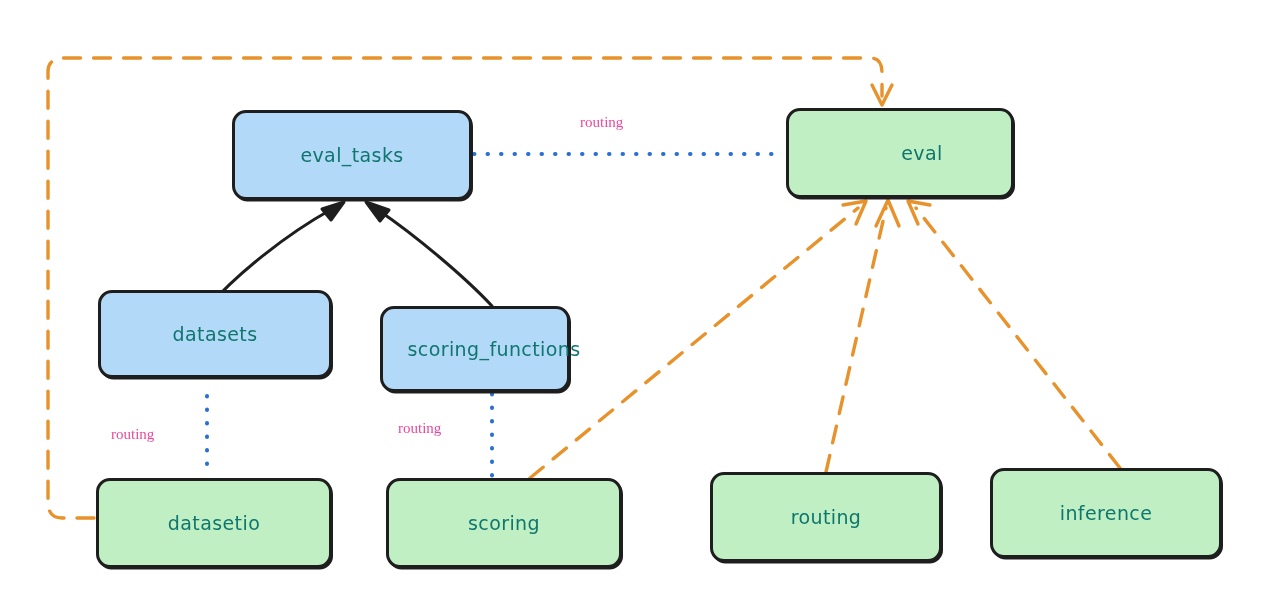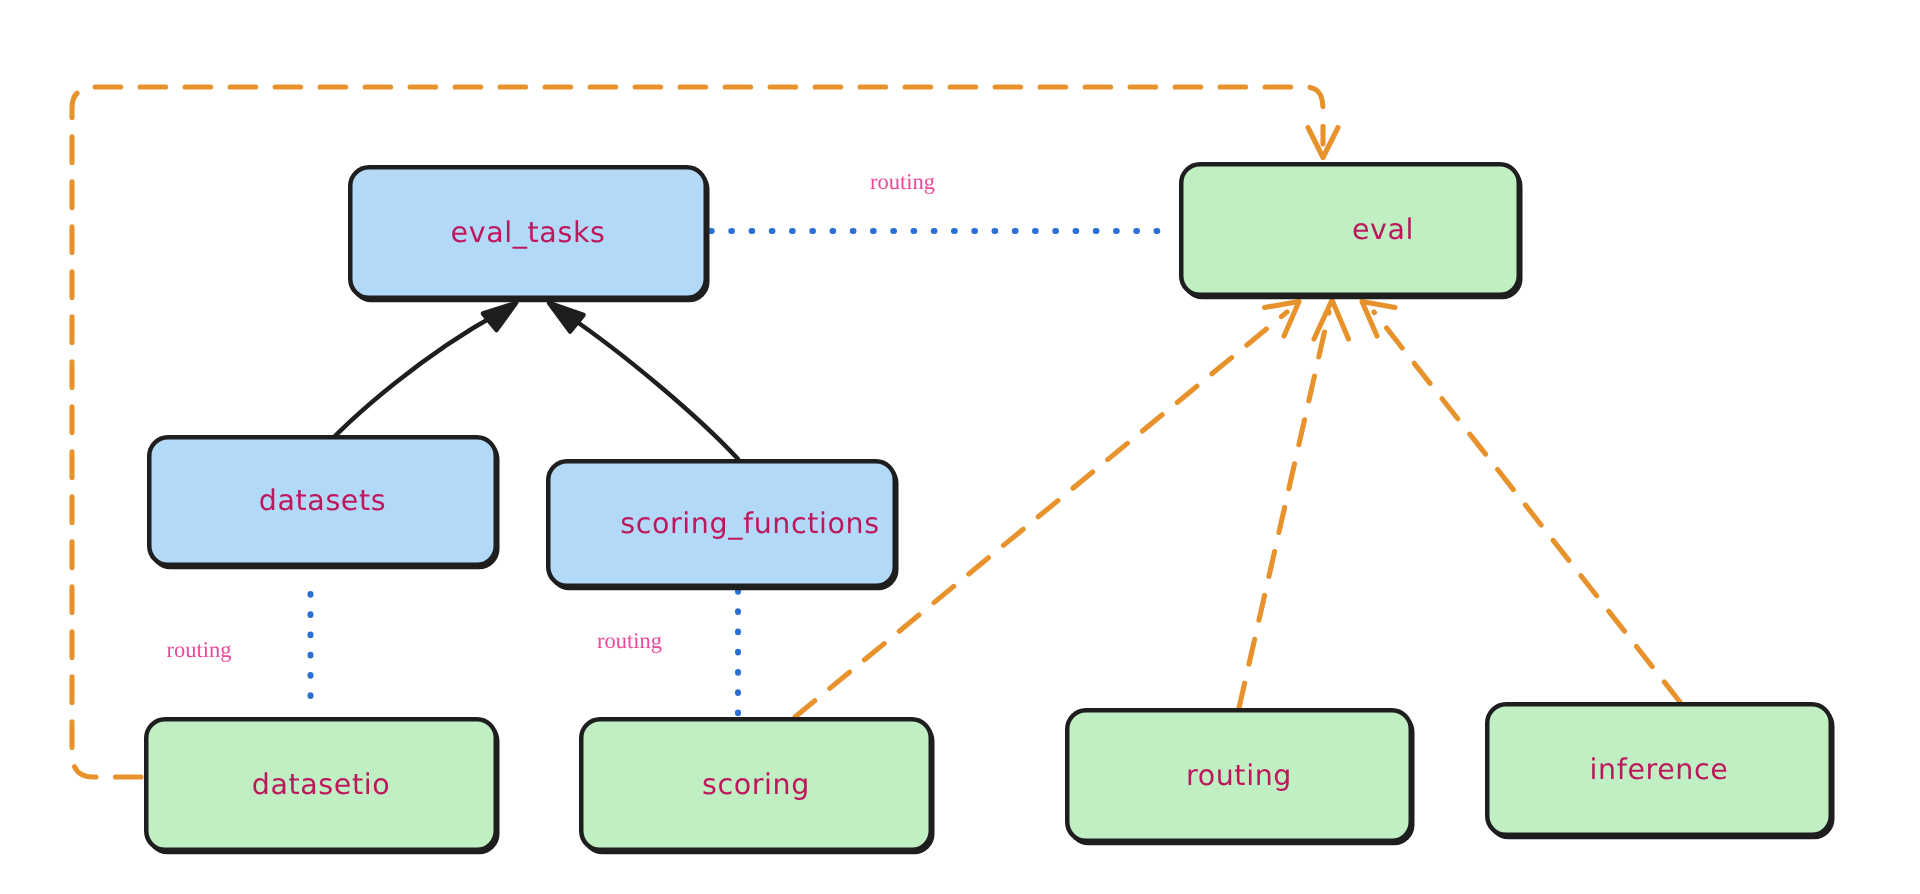--- a/index.html
+++ b/index.html
@@ -33,21 +33,21 @@
     align-items: center;
     justify-content: center;
     z-index: 5;
     box-shadow: 1.5px 2px 0 -0.5px #1e1e1e;
   }
   .node-blue { background: #b3d9f8; }
   .node-green { background: #c0efc4; }
   .node-label {
     font-family: "DejaVu Sans", sans-serif;
     font-size: 19px;
-    color: #be185d;
+    color: #0f766e;
     letter-spacing: 0.4px;
     white-space: nowrap;
     user-select: none;
   }
   .edge-label {
     position: absolute;
     font-family: Liberation Serif, serif;
     font-size: 15px;
     color: #ec4899;
     white-space: nowrap;
@@ -110,21 +110,21 @@
   </div>
 
   <div class="node node-green" style="left:786px; top:108px; width:228px; height:90px;padding-left:44px;">
     <span class="node-label">eval</span>
   </div>
 
   <div class="node node-blue" style="left:98px; top:290px; width:234px; height:88px;">
     <span class="node-label">datasets</span>
   </div>
 
-  <div class="node node-blue" style="left:364px; top:306px; width:234px; height:86px;padding-left:38px;">
+  <div class="node node-blue" style="left:380px; top:306px; width:190px; height:86px;padding-left:38px;">
     <span class="node-label">scoring_functions</span>
   </div>
 
   <div class="node node-green" style="left:96px; top:478px; width:236px; height:90px;">
     <span class="node-label">datasetio</span>
   </div>
 
   <div class="node node-green" style="left:386px; top:478px; width:236px; height:90px;">
     <span class="node-label">scoring</span>
   </div>

